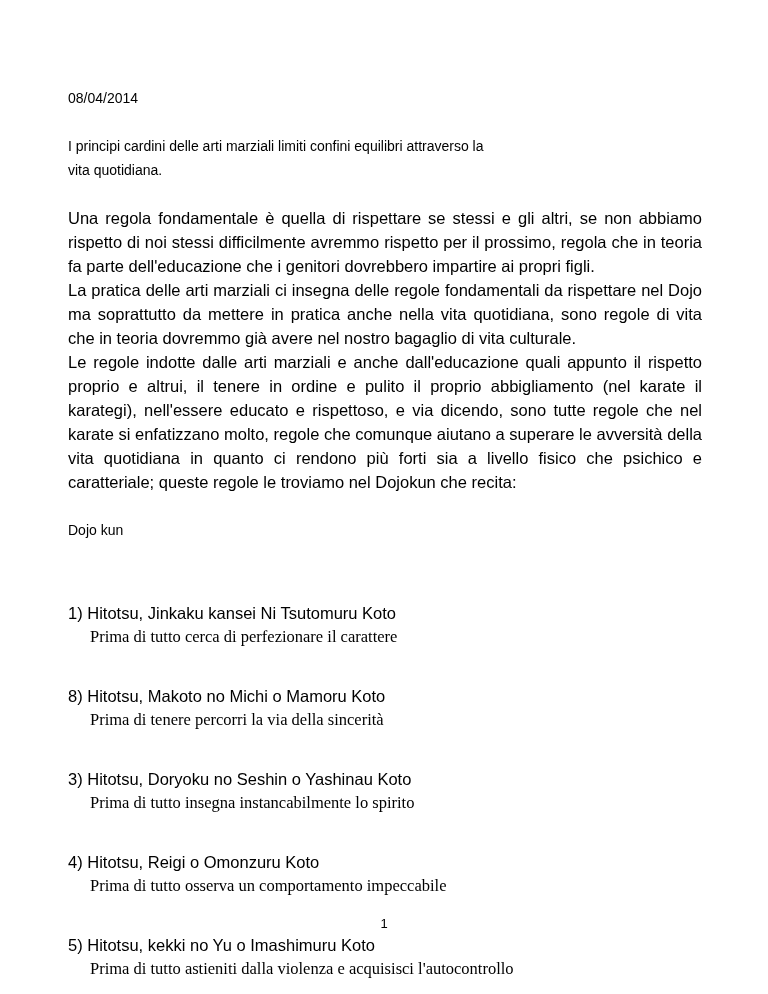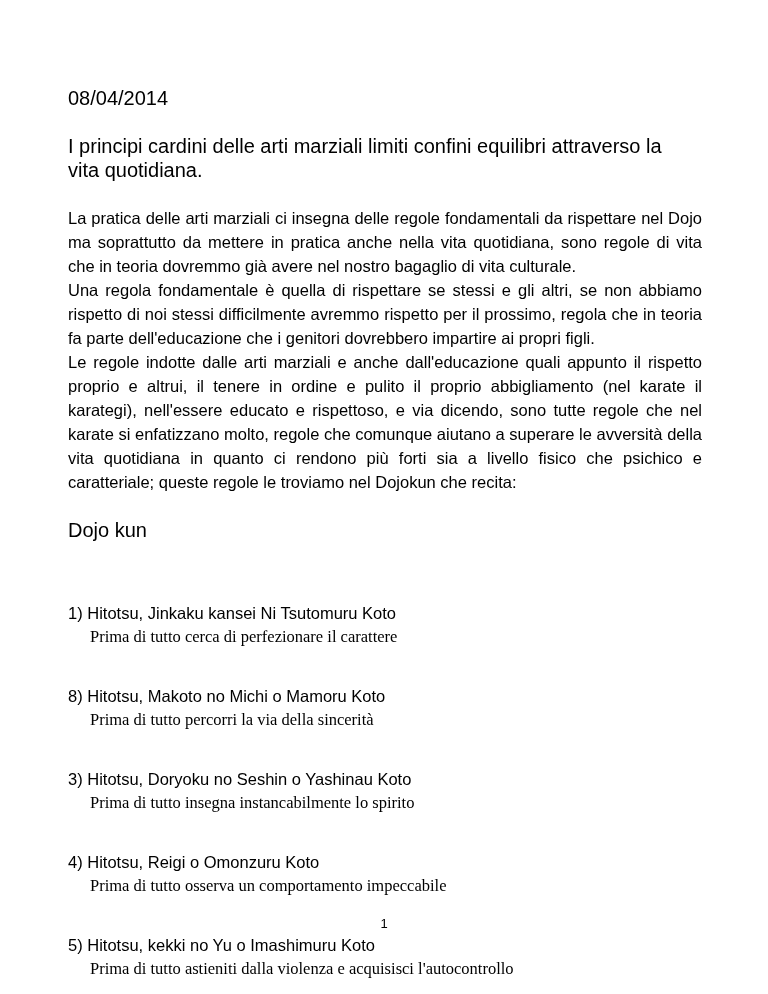--- a/index.html
+++ b/index.html
@@ -23,21 +23,21 @@
     height: 994px;
     background: #ffffff;
   }
   .content {
     position: absolute;
     left: 68px;
     top: 86px;
     width: 634px;
   }
   .line {
-    font-size: 20px;
+    font-size: 14px;
     line-height: 24px;
   }
   .para {
     font-size: 16.5px;
     line-height: 24px;
     text-align: justify;
     text-justify: inter-word;
   }
   .spacer-sm { height: 24px; }
   .dojokun-list {
@@ -76,38 +76,38 @@
 
     <div class="spacer-sm"></div>
 
     <div>
       <div class="line">I principi cardini delle arti marziali limiti confini equilibri attraverso la</div>
       <div class="line">vita quotidiana.</div>
     </div>
 
     <div class="spacer-sm"></div>
 
+    <div class="para">Una regola fondamentale è quella di rispettare se stessi e gli altri, se non abbiamo rispetto di noi stessi difficilmente avremmo rispetto per il prossimo, regola che in teoria fa parte dell'educazione che i genitori dovrebbero impartire ai propri figli.</div>
     <div class="para">La pratica delle arti marziali ci insegna delle regole fondamentali da rispettare nel Dojo ma soprattutto da mettere in pratica  anche nella vita quotidiana, sono regole di vita che in teoria dovremmo già avere nel nostro bagaglio di vita culturale.</div>
-    <div class="para">Una regola fondamentale è quella di rispettare se stessi e gli altri, se non abbiamo rispetto di noi stessi difficilmente avremmo rispetto per il prossimo, regola che in teoria fa parte dell'educazione che i genitori dovrebbero impartire ai propri figli.</div>
     <div class="para">Le regole indotte dalle arti marziali e anche dall'educazione quali appunto il rispetto proprio e altrui, il tenere in ordine e pulito il proprio abbigliamento (nel karate il karategi), nell'essere educato e rispettoso, e via dicendo, sono tutte regole che nel karate si enfatizzano molto, regole che comunque aiutano a superare le avversità della vita quotidiana in quanto ci rendono più forti sia a livello fisico che psichico e caratteriale; queste regole le troviamo nel Dojokun che recita:</div>
 
     <div class="spacer-sm"></div>
 
     <div class="line">Dojo kun</div>
 
     <div class="spacer-sm"></div>
 
     <ul class="dojokun-list">
       <li>
         <div class="dojokun-item">1) Hitotsu, Jinkaku  kansei Ni Tsutomuru Koto</div>
         <div class="dojokun-sub">Prima di tutto cerca di perfezionare il carattere</div>
       </li>
       <li>
         <div class="dojokun-item">8) Hitotsu, Makoto no Michi o Mamoru Koto</div>
-        <div class="dojokun-sub">Prima di tutto percorri la via della sincerità</div>
+        <div class="dojokun-sub">Prima di tenere percorri la via della sincerità</div>
       </li>
       <li>
         <div class="dojokun-item">3) Hitotsu, Doryoku no Seshin  o Yashinau Koto</div>
         <div class="dojokun-sub">Prima di tutto insegna instancabilmente lo spirito</div>
       </li>
       <li>
         <div class="dojokun-item">4) Hitotsu, Reigi o Omonzuru Koto</div>
         <div class="dojokun-sub">Prima di tutto osserva un comportamento impeccabile</div>
       </li>
       <li>

